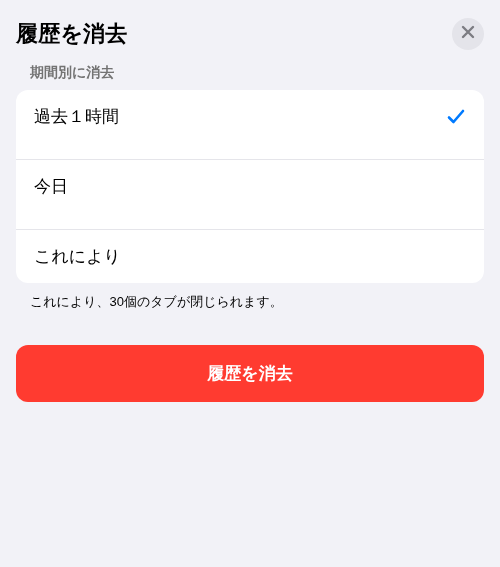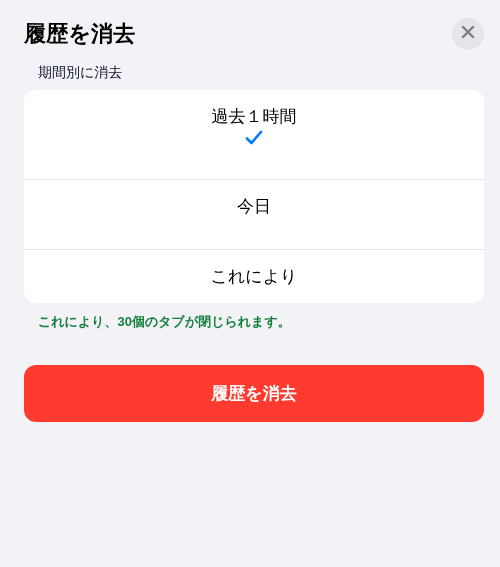--- a/index.html
+++ b/index.html
@@ -3,21 +3,21 @@
 <meta charset="utf-8">
 <style>
   * { box-sizing: border-box; margin: 0; padding: 0; }
   html, body { width: 500px; height: 567px; }
   body {
     font-family: -apple-system, BlinkMacSystemFont, "Hiragino Sans", "Hiragino Kaku Gothic ProN", sans-serif;
     background: #f2f2f7;
     color: #000;
   }
   .sheet {
-    padding: 18px 16px 16px 24px;
+    padding: 18px 16px 16px 16px;
   }
   .header {
     display: flex;
     align-items: center;
     justify-content: space-between;
     margin-bottom: 10px;
   }
   .title {
     font-size: 22px;
     font-weight: 700;
@@ -29,37 +29,37 @@
     border-radius: 50%;
     background: #e4e4ea;
     display: flex;
     align-items: center;
     justify-content: center;
     cursor: pointer;
   }
   .close-btn svg { width: 14px; height: 14px; }
   .section-label {
     font-size: 14px;
-    color: #0f172a;
+    color: #737373;
     margin: 14px 4px 8px 14px;
+    font-weight: bold;
   }
   .list {
     background: #fff;
     border-radius: 12px;
     overflow: hidden;
   }
   .row {
     display: flex;
     align-items: center;
     justify-content: space-between;
     padding: 15px 18px;
     font-size: 17px;
     cursor: pointer;
     min-height: 52px;
-    flex-direction: column;
   }
   .row + .row {
     border-top: 1px solid #e5e5ea;
     margin-top: 16px;
   }
   .checkmark {
     color: #007aff;
     display: flex;
     align-items: center;
   }
@@ -78,23 +78,22 @@
     top: 2px;
     left: 2px;
     width: 28px;
     height: 28px;
     background: #fff;
     border-radius: 50%;
     box-shadow: 0 1px 3px rgba(0,0,0,0.15), 0 3px 8px rgba(0,0,0,0.08);
   }
   .footnote {
     font-size: 13px;
-    color: #15803d;
+    color: #000000;
     margin: 10px 4px 0 14px;
-    font-weight: bold;
   }
   .action-btn {
     margin-top: 34px;
     width: 100%;
     background: #ff3b30;
     color: #fff;
     border: none;
     border-radius: 12px;
     padding: 17px 0;
     font-size: 17px;

